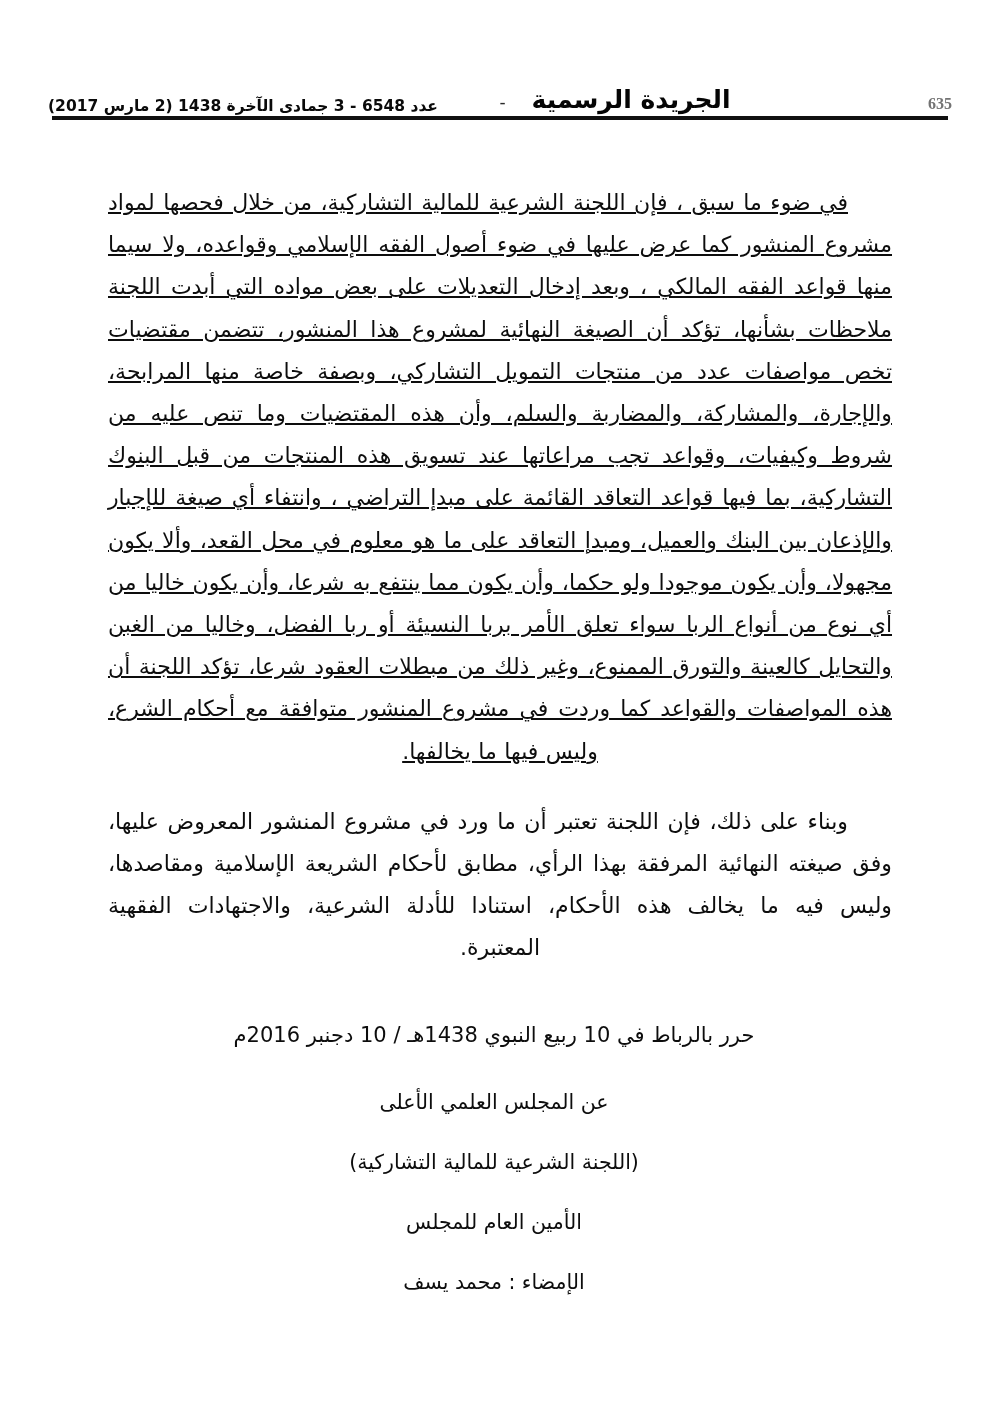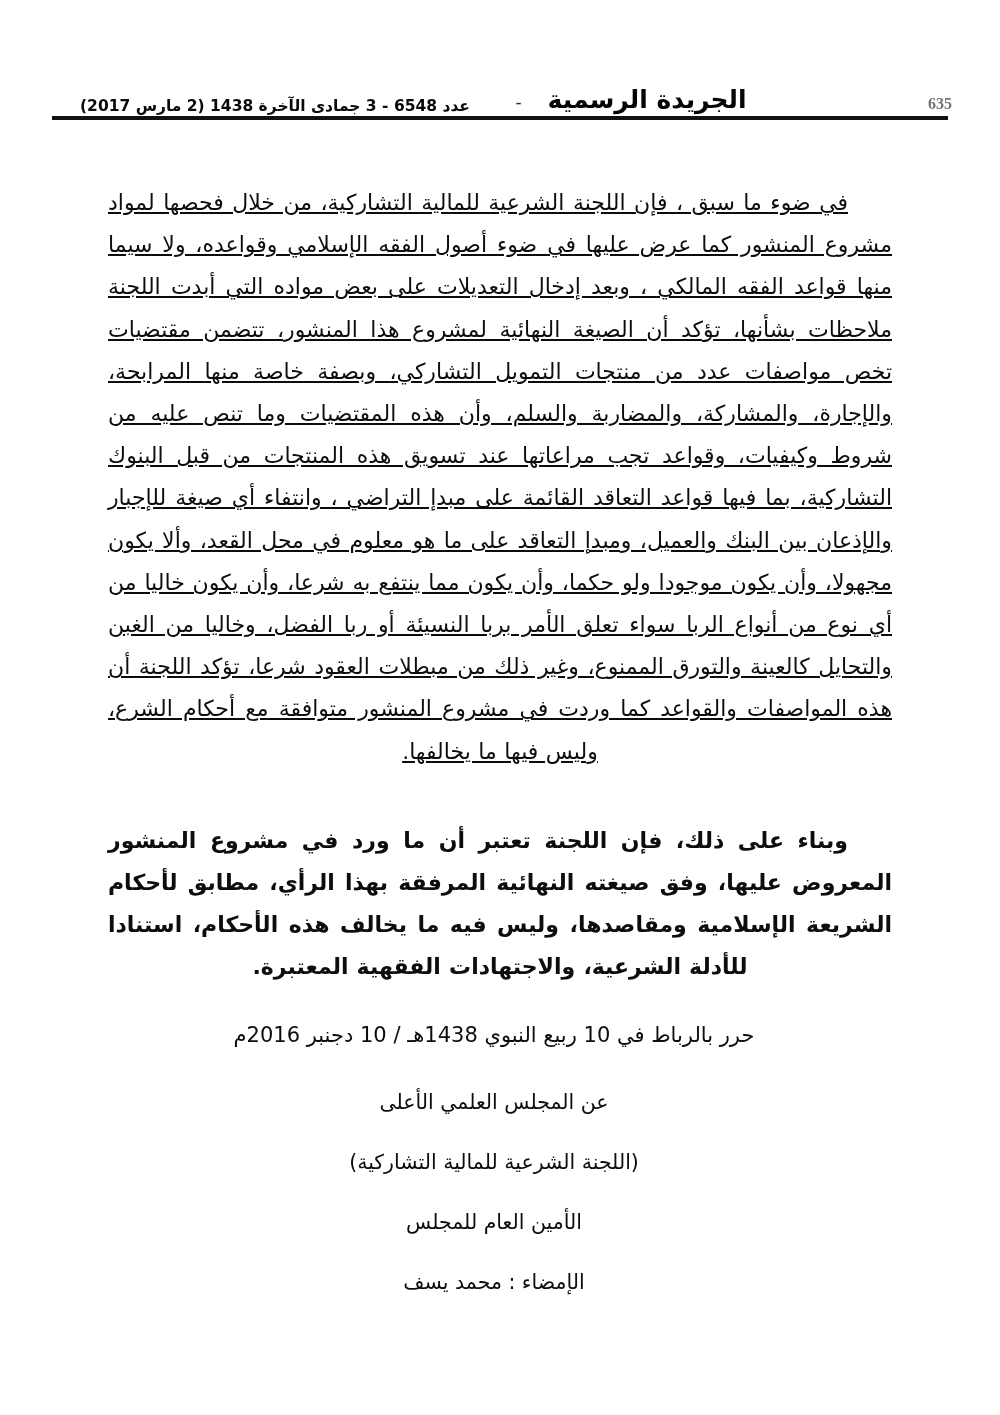--- a/index.html
+++ b/index.html
@@ -31,21 +31,20 @@
     justify-content: space-between;
     direction: rtl;
   }
   .rh-issue {
     font-size: 15.5px;
     font-weight: 600;
     letter-spacing: -0.2px;
     white-space: nowrap;
     color: #0a0a0a;
     transform: translateY(1px);
-    margin-left: 32px;
   }
   .rh-center {
     display: flex;
     align-items: baseline;
     gap: 26px;
     direction: rtl;
     transform: translateX(-68px);
   }
   .rh-title {
     font-size: 25px;
@@ -103,21 +102,21 @@
     font-size: 22px;
     line-height: 42.2px;
     margin: 0;
     text-indent: 44px;
     text-align: justify;
     text-align-last: center;
     letter-spacing: -0.15px;
     word-spacing: 0.5px;
   }
   p.para.p1 { margin-top: 42px; text-decoration: underline; }
-  p.para.p2 { margin-top: 47px; font-weight: bold; }
+  p.para.p2 { margin-top: 28px; }
 
   
   .closing {
     position: absolute;
     left: 96px;
     right: 108px;
     top: 1018px;
     direction: rtl;
   }
   .date-line {

